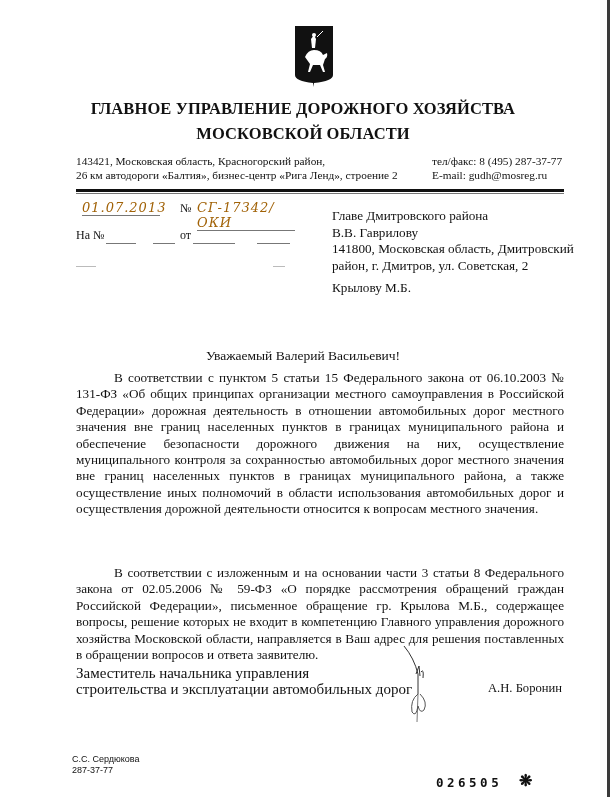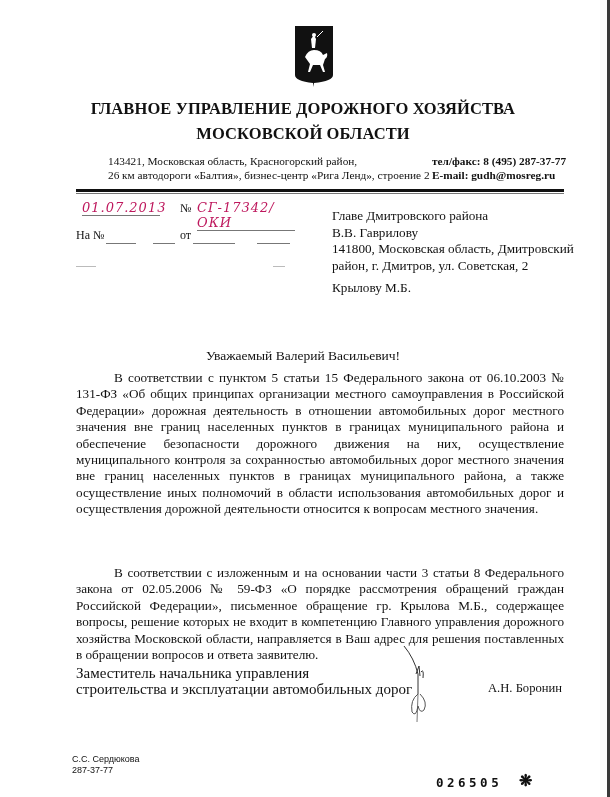--- a/index.html
+++ b/index.html
@@ -14,29 +14,29 @@
   .emblem { position: absolute; left: 293px; top: 7px; width: 42px; height: 65px; }
 
   .org-title {
     position: absolute; left: 0; width: 606px; text-align: center;
     font-weight: bold; font-size: 16.5px; letter-spacing: 0.1px;
   }
   .org-title.l1 { top: 83px; }
   .org-title.l2 { top: 108px; }
 
   .contacts { position: absolute; top: 138px; font-size: 11.3px; line-height: 14px; }
-  .contacts.left { left: 76px; margin-left: 32px; }
-  .contacts.right { left: 432px; font-weight: bold; }
+  .contacts.left { left: 76px; }
+  .contacts.right { left: 432px; }
 
   .rule-thick { position: absolute; left: 76px; top: 173px; width: 488px; height: 3px; background: #111; }
   .rule-thin { position: absolute; left: 76px; top: 177px; width: 488px; height: 1px; background: #777; }
 
   .hand {
     position: absolute; font-family: "DejaVu Serif", serif; font-style: italic;
-    font-size: 13px; color: #be185d; letter-spacing: 1px;
+    font-size: 13px; color: #a16207; letter-spacing: 1px;
   }
   .hand.date { left: 82px; top: 184px; border-bottom: 1px solid #777; width: 78px; }
   .reg-no-label { position: absolute; left: 180px; top: 185px; font-size: 12px; }
   .hand.regno { left: 197px; top: 184px; border-bottom: 1px solid #777; width: 98px; }
 
   .ref-row { position: absolute; top: 212px; left: 76px; font-size: 12px; text-align: right; }
   .ref-line { position: absolute; height: 1px; background: #777; top: 227px; }
   .ref-ot { position: absolute; left: 180px; top: 212px; font-size: 12px; }
   .tick { position: absolute; height: 1px; background: #bbb; top: 250px; }
 

